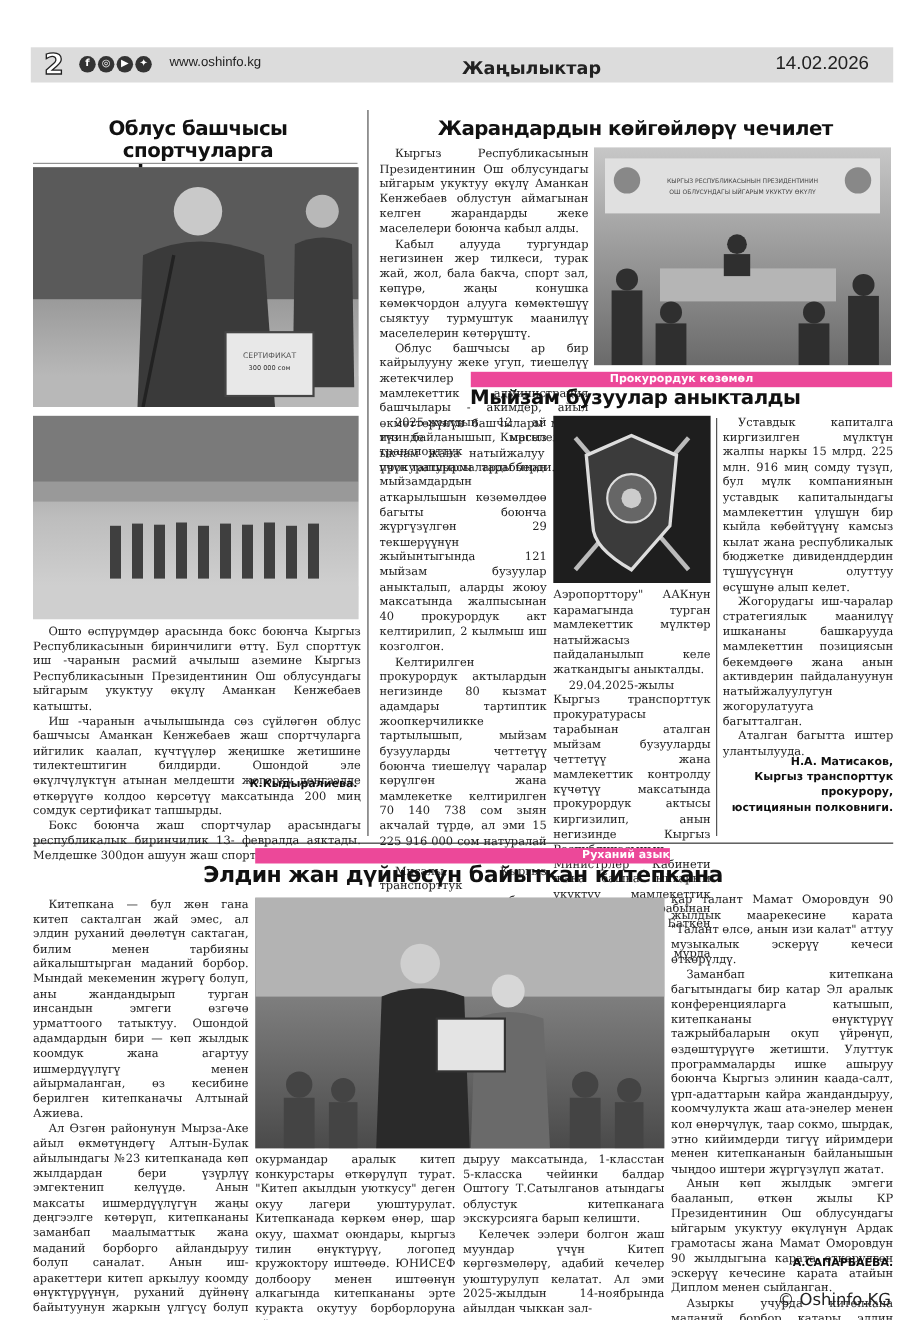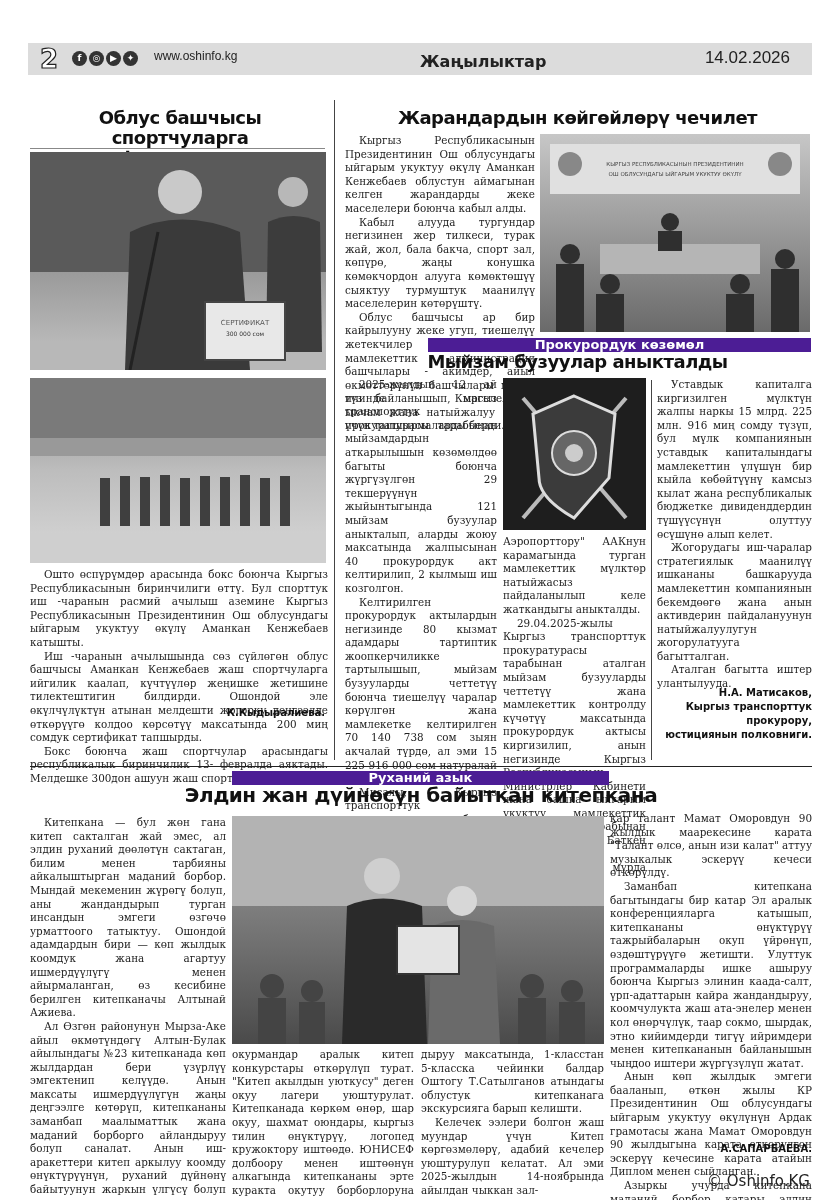--- a/index.html
+++ b/index.html
@@ -16,21 +16,21 @@
 
   .headline { position: absolute; font-family: "DejaVu Sans", sans-serif; font-weight: bold; color: #111; text-align: center; line-height: 1.1; letter-spacing: -0.5px; transform-origin: left top; }
   .rule { position: absolute; height: 1px; background: #888; }
   .vrule { position: absolute; width: 1px; background: #444; }
 
   .photo { position: absolute; background: #888; overflow: hidden; }
   .txt { position: absolute; font-size: 10.4px; line-height: 13.6px; text-align: justify; color: #222; hyphens: auto; }
   .txt p { text-indent: 14px; }
   .sig { position: absolute; font-family: "DejaVu Sans", sans-serif; font-weight: bold; font-size: 10px; text-align: right; line-height: 14px; color: #111; }
 
-  .kicker { position: absolute; background: #4c1d95; color: #fff; font-family: "DejaVu Sans", sans-serif; font-weight: bold; font-size: 13px; text-align: center; line-height: 14px; }
+  .kicker { position: absolute; background: #ec4899; color: #fff; font-family: "DejaVu Sans", sans-serif; font-weight: bold; font-size: 10px; text-align: center; line-height: 14px; }
   .watermark { position: absolute; right: 30px; top: 1172px; font-family: "DejaVu Sans", sans-serif; font-size: 15px; color: #222; }
 </style>
 </head>
 <body>
 
 <div class="header">
   <div class="page-num">2</div>
   <div class="socials">
     <div class="soc">f</div>
     <div class="soc">◎</div>
@@ -142,32 +142,32 @@
 
 <div class="txt" style="left:503px; top:535px; width:143px;">
   <p style="text-indent:0">Аэропорттору" ААКнун карамагында турган мамлекеттик мүлктөр натыйжасыз пайдаланылып келе жаткандыгы аныкталды.</p>
   <p>29.04.2025-жылы Кыргыз транспорттук прокуратурасы тарабынан аталган мыйзам бузууларды четтетүү жана мамлекеттик контролду күчөтүү максатында прокурордук актысы киргизилип, анын негизинде Кыргыз Республикасынын Министрлер Кабинети жана башка ыйгарым укуктуу мамлекеттик органдар тарабынан Ысык-Көл жана Баткен областтарында жайгашкан жана мурда мамлекеттин</p>
 </div>
 
 <div class="vrule" style="left:651px; top:380px; height:380px;"></div>
 
 <div class="txt" style="left:657px; top:378px; width:155px;">
   <p>Уставдык капиталга киргизилген мүлктүн жалпы наркы 15 млрд. 225 млн. 916 миң сомду түзүп, бул мүлк компаниянын уставдык капиталындагы мамлекеттин үлүшүн бир кыйла көбөйтүүнү камсыз кылат жана республикалык бюджетке дивиденддердин түшүүсүнүн олуттуу өсүшүнө алып келет.</p>
-  <p>Жогорудагы иш-чаралар стратегиялык маанилүү ишкананы башкарууда мамлекеттин компаниянын бекемдөөгө жана анын активдерин пайдалануунун натыйжалуулугун жогорулатууга багытталган.</p>
+  <p>Жогорудагы иш-чаралар стратегиялык маанилүү ишкананы башкарууда мамлекеттин позициясын бекемдөөгө жана анын активдерин пайдалануунун натыйжалуулугун жогорулатууга багытталган.</p>
   <p>Аталган багытта иштер улантылууда.</p>
 </div>
 <div class="sig" style="left:657px; top:686px; width:155px;">
   <div>Н.А. Матисаков,</div>
   <div>Кыргыз транспорттук</div>
   <div>прокурору,</div>
   <div>юстициянын полковниги.</div>
 </div>
 
 <div class="rule" style="left:30px; top:766px; width:782px; background:#222; height:1px;"></div>
-<div class="kicker" style="left:232px; top:771px; width:377px;">Руханий азык</div>
+<div class="kicker" style="left:232px; top:771px; width:377px;text-align:right;">Руханий азык</div>
 <div class="headline" style="left:30px; top:784px; width:782px; font-size:20px;">Элдин жан дүйнөсүн байыткан китепкана</div>
 
 <div class="txt" style="left:30px; top:816px; width:196px;">
   <p>Китепкана — бул жөн гана китеп сакталган жай эмес, ал элдин руханий дөөлөтүн сактаган, билим менен тарбияны айкалыштырган маданий борбор. Мындай мекеменин жүрөгү болуп, аны жандандырып турган инсандын эмгеги өзгөчө урматтоого татыктуу. Ошондой адамдардын бири — көп жылдык коомдук жана агартуу ишмердүүлүгү менен айырмаланган, өз кесибине берилген китепканачы Алтынай Ажиева.</p>
   <p>Ал Өзгөн районунун Мырза-Аке айыл өкмөтүндөгү Алтын-Булак айылындагы №23 китепканада көп жылдардан бери үзүрлүү эмгектенип келүүдө. Анын максаты ишмердүүлүгүн жаңы деңгээлге көтөрүп, китепкананы заманбап маалыматтык жана маданий борборго айландыруу болуп саналат. Анын иш-аракеттери китеп аркылуу коомду өнүктүрүүнүн, руханий дүйнөнү байытуунун жаркын үлгүсү болуп саналат.</p>
 
 </div>
 
 <div class="photo" style="left:232px; top:816px; width:372px; height:228px; background:linear-gradient(180deg,#9f9f9f 0%,#6d6d6d 60%,#4a4a4a 100%);">
   <svg width="372" height="228" viewBox="0 0 372 228">

